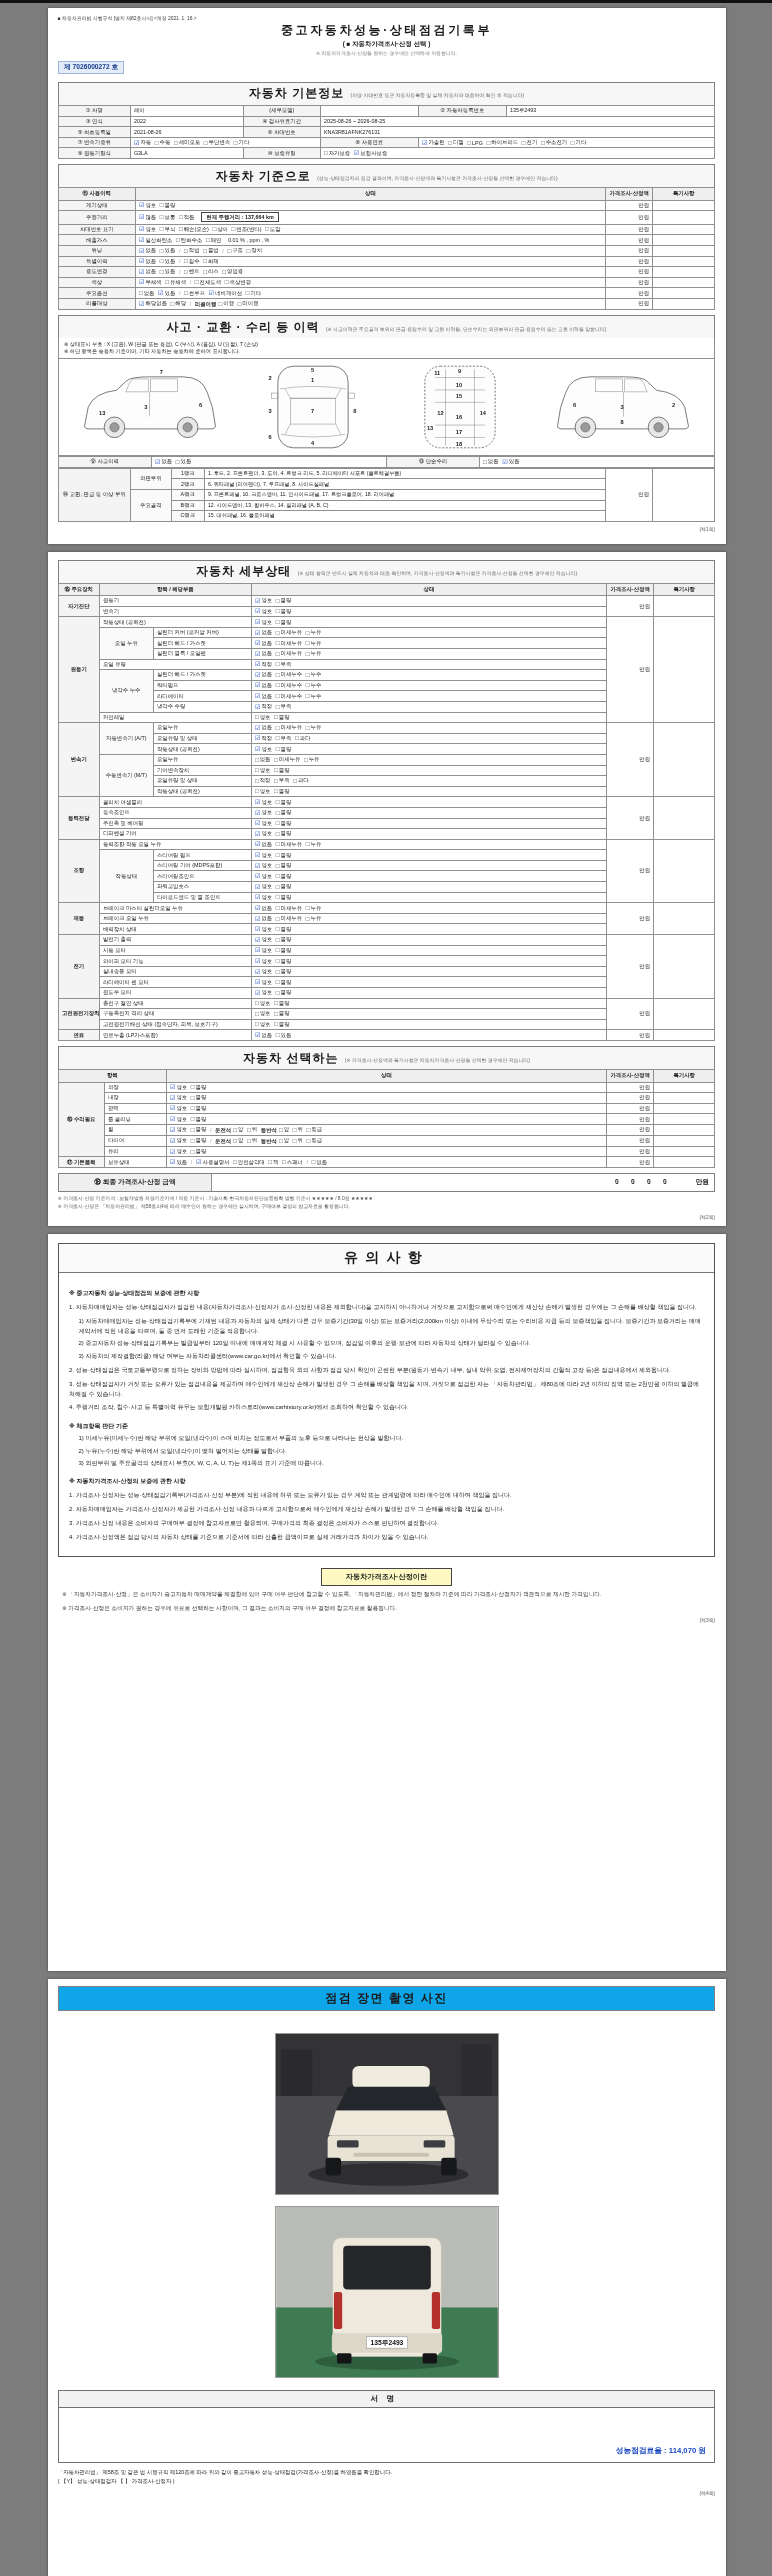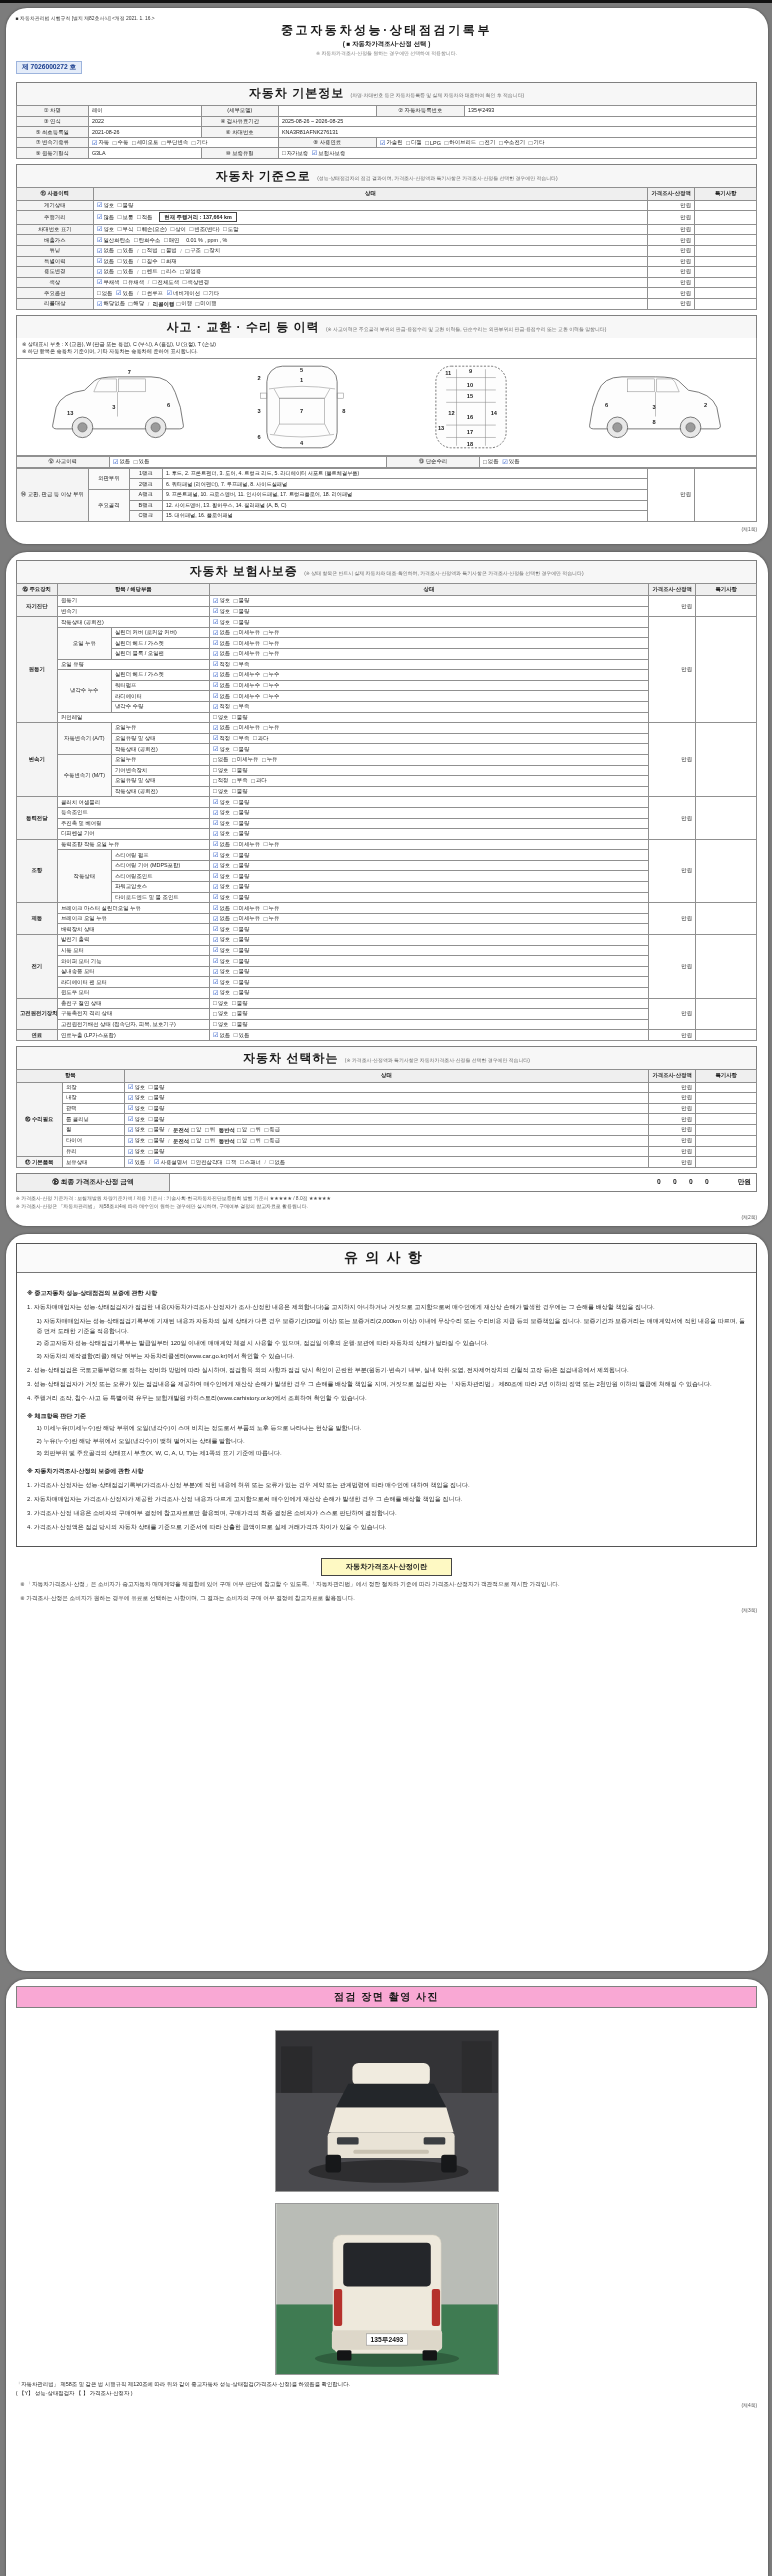--- a/index.html
+++ b/index.html
@@ -1,19 +1,19 @@
 <!DOCTYPE html>
 <html style="font-size:8.2px"><head>
 <meta charset="utf-8">
 <style>
   html,body{margin:0;padding:0;}
   body{width:773px;background:#7c7c7c;font-family:"Liberation Sans","DejaVu Sans",sans-serif;color:#1a1a1a;}
   .topbar{height:3.1px;background:#111;}
   .canvas{padding-bottom:12.4px;}
-  .page{width:762px;margin:5.2px auto 8.2px;background:#fff;padding:7.2px 10.3px 5.2px;box-sizing:border-box;box-shadow:0 0 2.6px rgba(0,0,0,.45);border-radius:21px;}
+  .page{width:678px;margin:5.2px auto 8.2px;background:#fff;padding:7.2px 10.3px 5.2px;box-sizing:border-box;box-shadow:0 0 2.6px rgba(0,0,0,.45);}
   .p1{min-height:536px;} .p2{min-height:510px;} .p3{min-height:737px;} .p4{min-height:719px;}
   .formref{font-size:4.9px;color:#333;}
   .titlewrap{text-align:center;margin-top:1px;}
   .title{margin:1px 0;font-size:12px;font-weight:bold;letter-spacing:2.6px;}
   .subtitle{font-size:6.4px;font-weight:bold;margin-top:1px;}
   .subnote{font-size:4.9px;color:#777;margin-top:1px;}
   .docno{display:inline-block;margin:4.1px 0 3.1px;padding:1px 5.2px;background:#e4ecf9;color:#163a8c;font-weight:bold;font-size:6.7px;border:0.5px solid #9db4dd;}
   .secbar{border:0.5px solid #808080;border-bottom:none;background:#f7f7f7;text-align:center;padding:2.6px 4.1px;margin-top:5.2px;}
   .sectitle{font-weight:bold;font-size:12px;letter-spacing:1px;}
   .secnote{font-size:4.9px;color:#666;margin-left:4.1px;}
@@ -47,21 +47,21 @@
   .final-notes{font-size:4.9px;color:#555;margin-top:2.6px;line-height:1.55;}
   .noticebox{border:0.8px solid #555;padding:0 0 7.2px;margin-top:2.1px;}
   .notice-title{text-align:center;font-size:14px;font-weight:bold;letter-spacing:7.2px;padding:5.2px 0;border-bottom:0.5px solid #777;background:#fafafa;margin-bottom:5.2px;}
   .notice-body{padding:2.1px 10.3px;font-size:6px;line-height:1.65;}
   .n-h{font-weight:bold;margin:8.2px 0 2.6px;}
   .n-p{margin:4.1px 0;}
   .n-s{margin:2.6px 0 2.6px 9.3px;color:#222;}
   .pricing-box{margin-top:10.3px;text-align:center;}
   .pricing-title{display:inline-block;border:0.8px solid #444;padding:3.1px 24px;font-weight:bold;font-size:7.2px;background:#fef9c3;}
   .pricing-text{text-align:left;font-size:5.7px;color:#333;margin:4.6px 4.1px 0;line-height:1.6;}
-  .photo-header{border:0.5px solid #808080;background:#f9a8d4;text-align:center;font-weight:bold;font-size:10px;letter-spacing:1.5px;padding:3.1px;margin-bottom:22px;}
+  .photo-header{border:0.5px solid #808080;background:#0ea5e9;text-align:center;font-weight:bold;font-size:12px;letter-spacing:1.5px;padding:3.1px;margin-bottom:22px;}
   .photo-stack{display:flex;flex-direction:column;align-items:center;gap:10.3px;}
   .photo-frame{border:0.5px solid #999;line-height:0;}
   .signbox{border:0.5px solid #707070;margin-top:12.4px;}
   .sign-title{border-bottom:0.5px solid #707070;background:#f2f2f2;text-align:center;font-weight:bold;letter-spacing:8.2px;padding:3.1px;font-size:7.7px;}
   .sign-body{height:43px;display:flex;align-items:flex-end;justify-content:flex-end;padding:5.2px 8.2px;}
   .fee{font-size:7.7px;font-weight:bold;color:#1947c0;}
   .legal{font-size:5.4px;color:#222;margin-top:5.2px;line-height:1.7;}
 </style>
 </head>
 <body>
@@ -517,21 +517,21 @@
             <td class="rank">C랭크</td>
             <td class="parts">15. 대쉬패널,  16. 플로어패널</td>
           </tr>
         </tbody>
     </table>
     <div class="pagefoot">(제1쪽)</div>
   </div>
 
   <div class="page p2">
     <div class="secbar" style="margin-top:0">
-      <span class="sectitle">자동차 보험사보증</span>
+      <span class="sectitle">자동차 세부상태</span>
       <span class="secnote">(※ 상태 항목은 반드시 실제 자동차와 대조·확인하며, 가격조사·산정액과 특기사항은 가격조사·산정을 선택한 경우에만 적습니다)</span>
     </div>
     <table class="t">
       <colgroup>
           <col style="width:41px">
           <col style="width:54px">
           <col style="width:98px">
           <col>
           <col style="width:47px">
           <col style="width:61px">
@@ -1280,20 +1280,26 @@
           <rect x="302" y="165" width="16" height="72" rx="4" fill="#b5312c"></rect>
           <rect x="108" y="245" width="214" height="38" rx="6" fill="#ddd7c9"></rect>
           <rect x="175" y="252" width="80" height="22" fill="#ffffff" stroke="#888"></rect>
           <text x="215" y="268" text-anchor="middle" font-size="13" font-weight="bold" fill="#111">135루2493</text>
           <rect x="118" y="284" width="28" height="20" rx="3" fill="#141516"></rect>
           <rect x="284" y="284" width="28" height="20" rx="3" fill="#141516"></rect>
         </svg>
       </div>
     </div>
 
+    <div class="signbox">
+      <div class="sign-title">서명</div>
+      <div class="sign-body">
+        <span class="fee"><span>성능점검료율 :</span> <span class="fee-amt">114,070 원</span></span>
+      </div>
+    </div>
     <div class="legal">
       <div>「자동차관리법」 제58조 및 같은 법 시행규칙 제120조에 따라 위와 같이 중고자동차 성능·상태점검(가격조사·산정)을 하였음을 확인합니다.</div>
       <div>( 【Y】 성능·상태점검자     【 】 가격조사·산정자 )</div>
     </div>
     <div class="pagefoot">(제4쪽)</div>
   </div>
 </div>
 
 
 </body></html>

